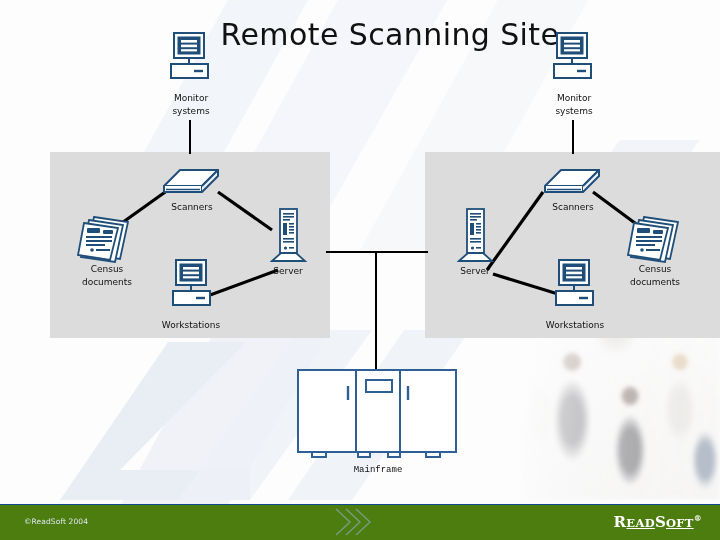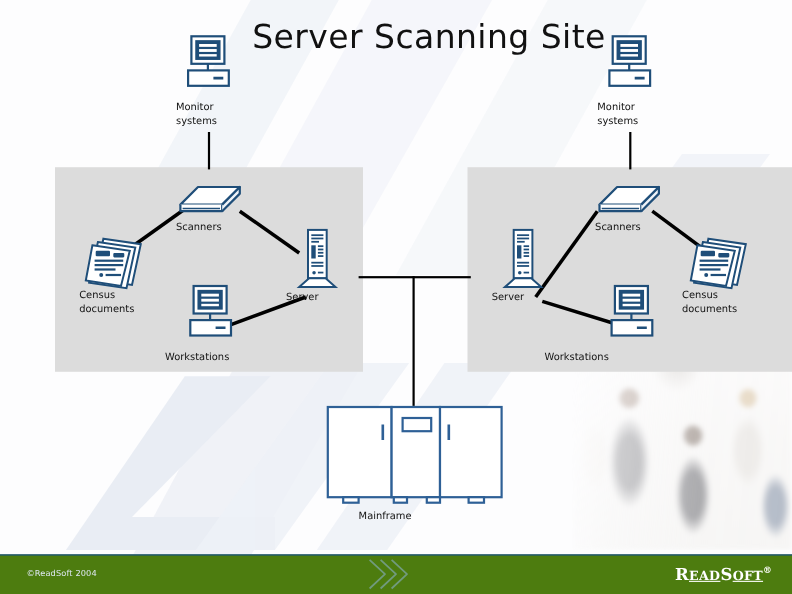--- a/index.html
+++ b/index.html
@@ -48,21 +48,21 @@
 
   
   .line{position:absolute;background:#000;}
   .vline{width:2px;}
   .hline{height:2px;}
 
   
   .lbl{
     position:absolute;
     font-family:"DejaVu Sans", sans-serif;
-    font-size:9px;color:#111;line-height:12px;white-space:nowrap;
+    font-size:9px;color:#111;line-height:12px;text-align:center;white-space:nowrap;
   }
   .lbl.two{line-height:13px;white-space:normal;}
 
   
   .ico{position:absolute;}
 
   
   #footer{
     position:absolute;left:0;top:504px;width:720px;height:36px;
     background:#4d7c0f;
@@ -105,21 +105,21 @@
         <path d="M404,330 L470,330 L352,500 L288,500 Z"></path>
       </g>
       <g fill="#f1f3f8" opacity=".9">
         <path d="M620,140 L700,140 L560,330 L482,330 Z"></path>
       </g>
     </svg>
   </div>
 
   <div class="photo"></div>
 
-  <div class="title">Server Scanning Site</div>
+  <div class="title">Remote Scanning Site</div>
 
   <div id="panel-left" class="panel"></div>
   <div id="panel-right" class="panel"></div>
 
   <div class="ico" style="left:168px;top:30px;">
     <svg width="46" height="55" viewBox="0 0 46 55">
       <g fill="none" stroke="#1f4e79" stroke-width="2">
         <rect x="6" y="3" width="30" height="25" fill="#ffffff"></rect>
         <rect x="10.5" y="7.5" width="21" height="16" fill="#1f4e79"></rect>
       </g>
@@ -355,21 +355,21 @@
         <path d="M112,20 L112,34"></path>
       </g>
       <g stroke="#2e6096" stroke-width="2" fill="#ffffff">
         <rect x="16" y="86" width="14" height="5"></rect>
         <rect x="62" y="86" width="12" height="5"></rect>
         <rect x="92" y="86" width="12" height="5"></rect>
         <rect x="130" y="86" width="14" height="5"></rect>
       </g>
     </svg>
   </div>
-  <div class="lbl" style="left:326px;top:464px;width:104px;">Mainframe</div>
+  <div class="lbl" style="left:326px;top:464px;width:104px;font-family:Liberation Mono, monospace;">Mainframe</div>
 
   <div id="footer">
     <div id="footer-strip-top"></div>
     <div class="copy">©ReadSoft 2004</div>
     <div class="brand"><span>R</span><span class="sm">EAD</span><span>S</span><span class="sm">OFT</span><span class="reg">®</span></div>
   </div>
   <svg class="foot-chev" viewBox="0 0 44 32">
     <g fill="none" stroke="#8fb4da" stroke-width="1.6" stroke-linejoin="round">
       <path d="M6,3 L20,16 L6,29"></path>
       <path d="M16,3 L30,16 L16,29"></path>

